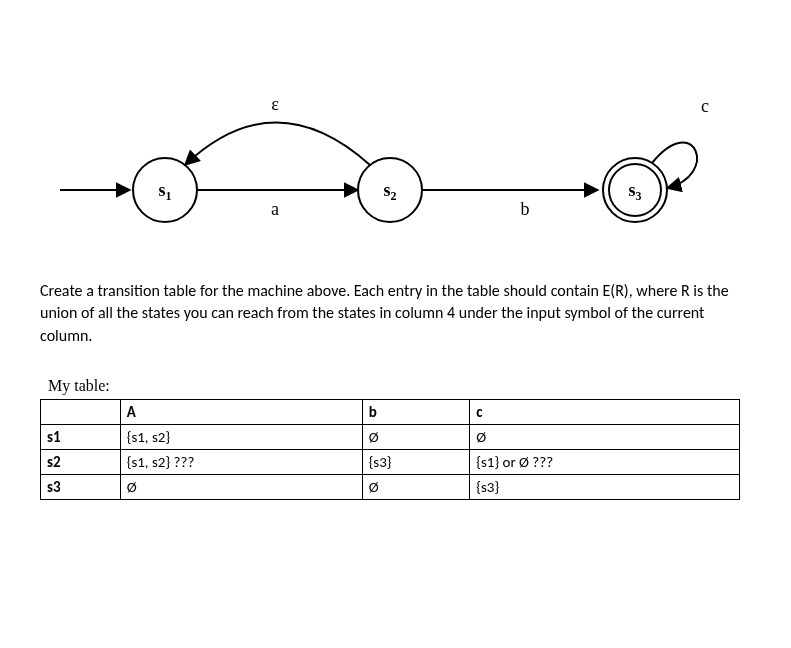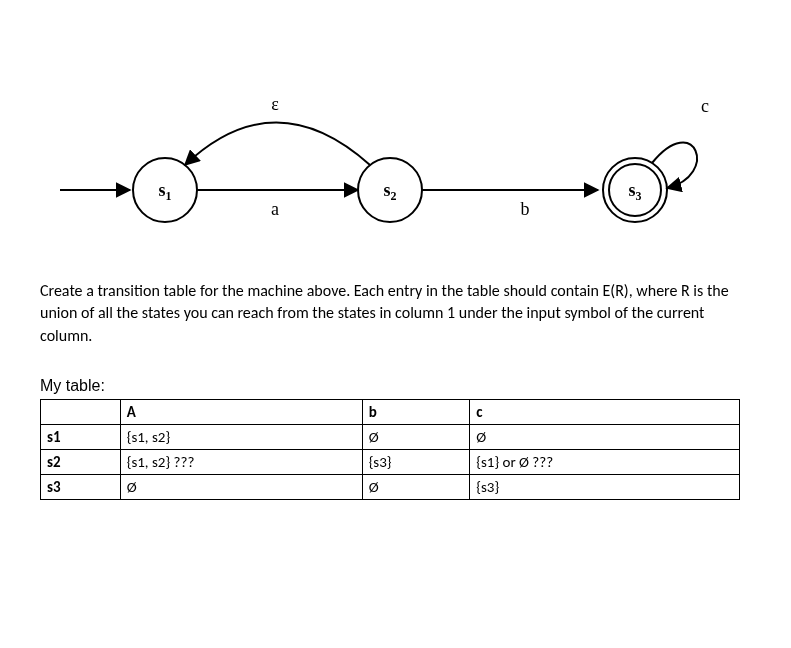--- a/index.html
+++ b/index.html
@@ -37,23 +37,24 @@
     font-size: 18px;
   }
   .prompt {
     font-family: "Calibri", "Arial", sans-serif;
     font-size: 16px;
     line-height: 1.4;
     margin-bottom: 30px;
     width: 700px;
   }
   .table-title {
-    font-family: Liberation Sans, sans-serif;
+    font-family: Liberation Serif, serif;
     font-size: 16px;
     margin-bottom: 4px;
+    margin-left: 8px;
   }
   table {
     border-collapse: collapse;
     width: 700px;
     font-family: "Calibri", "Arial", sans-serif;
     font-size: 15px;
   }
   th, td {
     border: 1px solid #000;
     padding: 2px 6px;
@@ -97,21 +98,21 @@
 
     <circle cx="595" cy="160" r="32" fill="none" stroke="#000" stroke-width="2"></circle>
     <circle cx="595" cy="160" r="26" fill="none" stroke="#000" stroke-width="2"></circle>
     <text x="595" y="166" text-anchor="middle" class="state-label"><tspan>s</tspan><tspan dy="4" class="sub">3</tspan></text>
 
     <path d="M 612 133 C 655 80 680 145 627 158" fill="none" stroke="#000" stroke-width="2" marker-end="url(#arrow)"></path>
     <text x="665" y="82" text-anchor="middle" class="edge-label">c</text>
   </svg>
 </div>
 
-<div class="prompt">Create a transition table for the machine above. Each entry in the table should contain E(R), where R is the union of all the states you can reach from the states in column 1 under the input symbol of the current column.</div>
+<div class="prompt">Create a transition table for the machine above. Each entry in the table should contain E(R), where R is the union of all the states you can reach from the states in column 4 under the input symbol of the current column.</div>
 
 <div class="table-title">My table:</div>
 
 <table>
   <thead>
     <tr>
       <th></th>
       <th>A</th>
       <th>b</th>
       <th>c</th>

